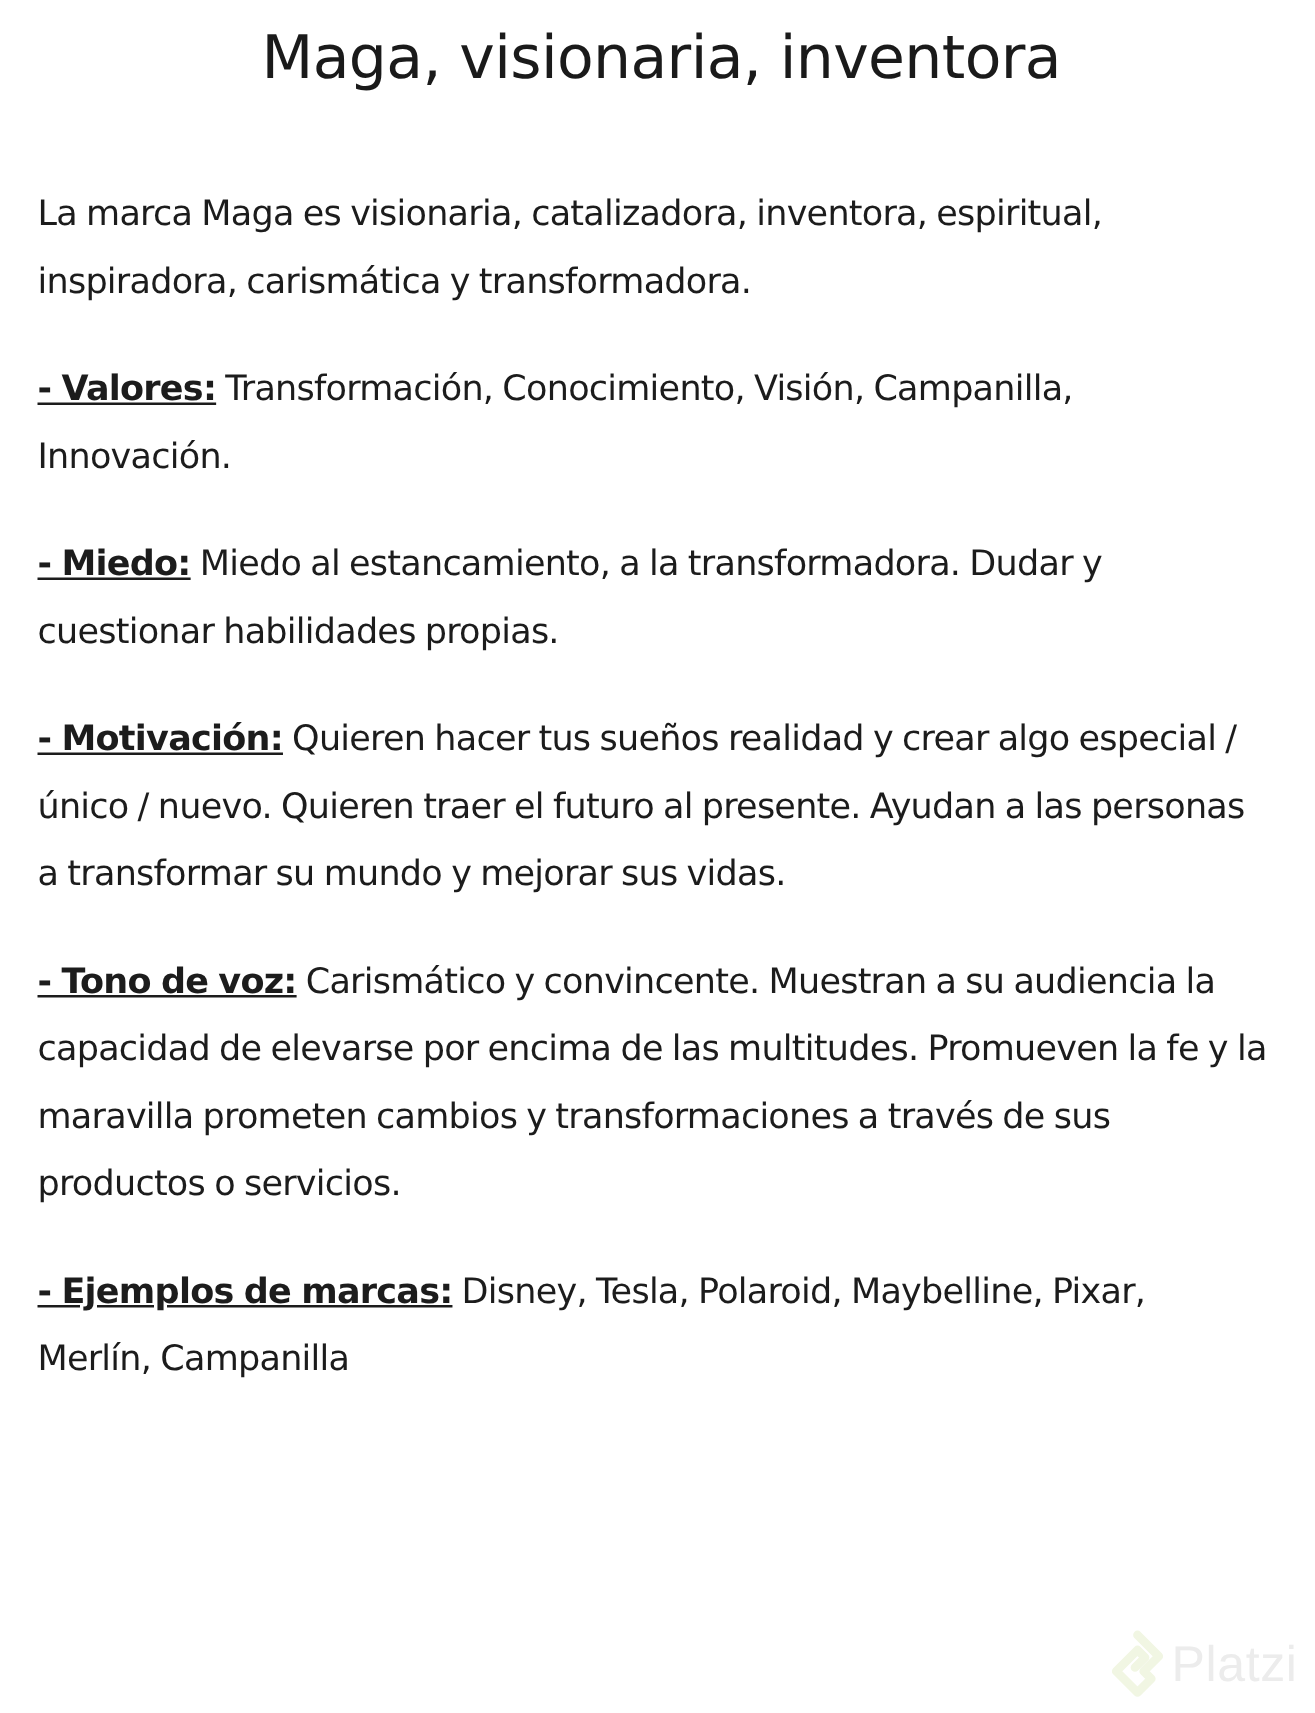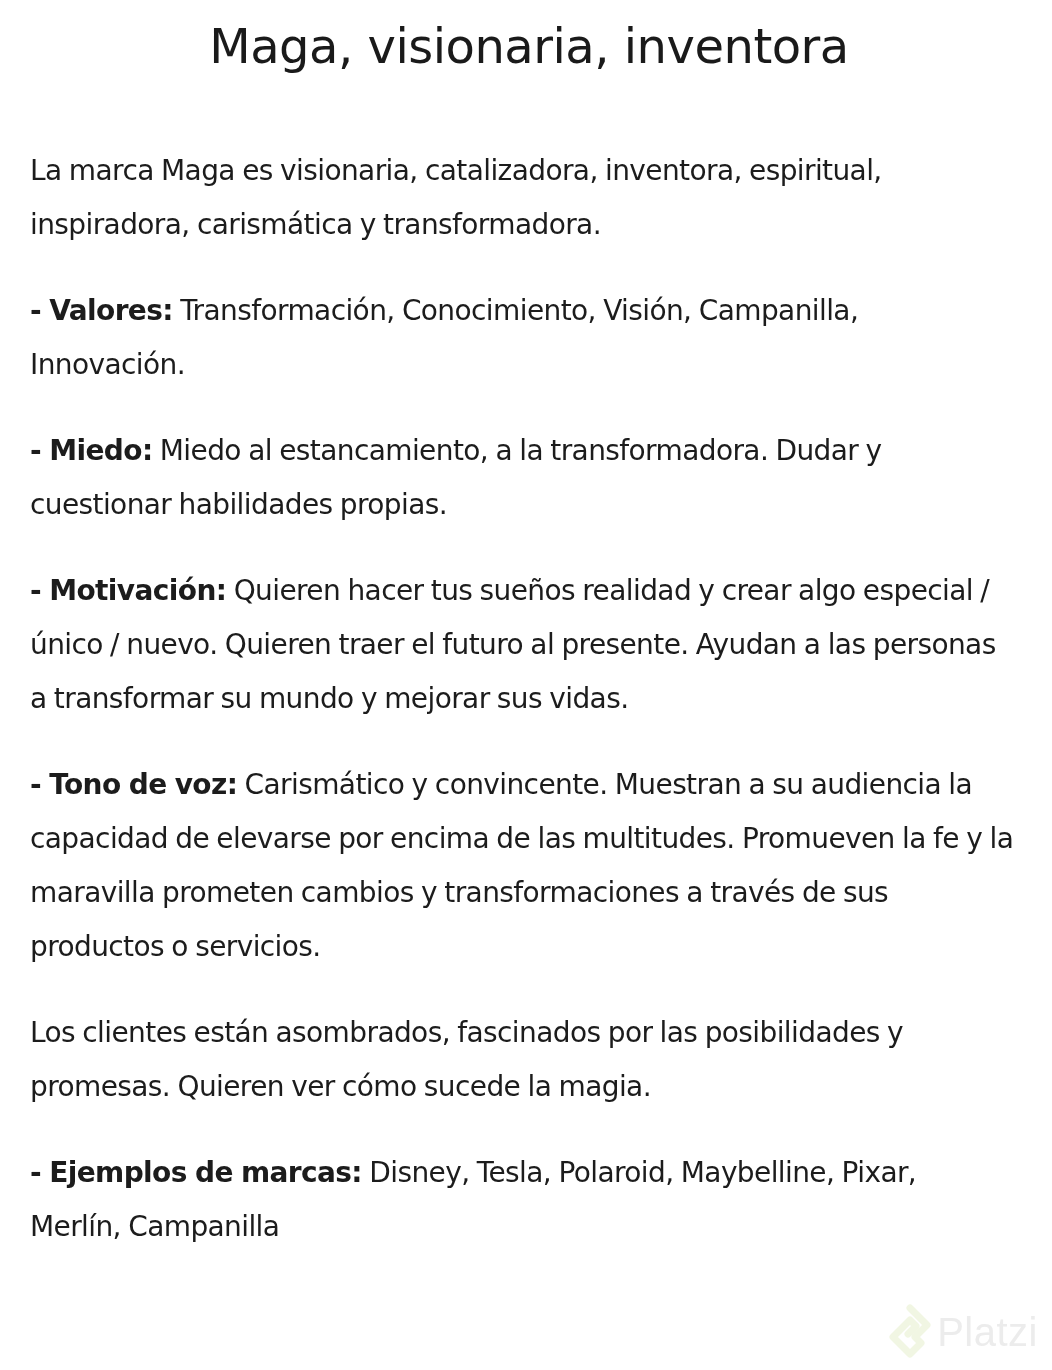--- a/index.html
+++ b/index.html
@@ -36,20 +36,21 @@
     }
     .para {
       margin: 0 16px 32px 0;
       font-size: 28px;
       line-height: 54px;
       letter-spacing: -0.6px;
       word-spacing: -1px;
     }
     .para b {
       font-weight: bold;
+      text-decoration: underline;
     }
     .watermark {
       position: absolute;
       right: 14px;
       bottom: 10px;
       display: flex;
       align-items: center;
       gap: 4px;
       opacity: 1;
     }
@@ -70,21 +71,20 @@
   <p class="para">La marca Maga es visionaria, catalizadora, inventora, espiritual, inspiradora, carismática y transformadora.</p>
 
   <p class="para"><b>- Valores:</b><span> Transformación, Conocimiento, Visión, Campanilla, Innovación.</span></p>
 
   <p class="para"><b>- Miedo:</b><span> Miedo al estancamiento, a la transformadora. Dudar y cuestionar habilidades propias.</span></p>
 
   <p class="para"><b>- Motivación:</b><span> Quieren hacer tus sueños realidad y crear algo especial / único / nuevo. Quieren traer el futuro al presente. Ayudan a las personas a transformar su mundo y mejorar sus vidas.</span></p>
 
   <p class="para"><b>- Tono de voz:</b><span> Carismático y convincente. Muestran a su audiencia la capacidad de elevarse por encima de las multitudes. Promueven la fe y la maravilla prometen cambios y transformaciones a través de sus productos o servicios.</span></p>
 
-  <p class="para">Los clientes están asombrados, fascinados por las posibilidades y promesas. Quieren ver cómo sucede la magia.</p>
 
 
   <p class="para"><b>- Ejemplos de marcas:</b><span> Disney, Tesla, Polaroid, Maybelline, Pixar, Merlín, Campanilla</span></p>
 </div>
 
 <div class="watermark">
   <span>
     <svg width="46" height="56" viewBox="0 0 46 56">
       <path d="M23 4 L40 21 L28 33 L34 39 L23 50 L6 33 L23 16 L29 22 L21 30" fill="none" stroke="#f1f6e3" stroke-width="7" stroke-linejoin="round" stroke-linecap="round"></path>
     </svg>

